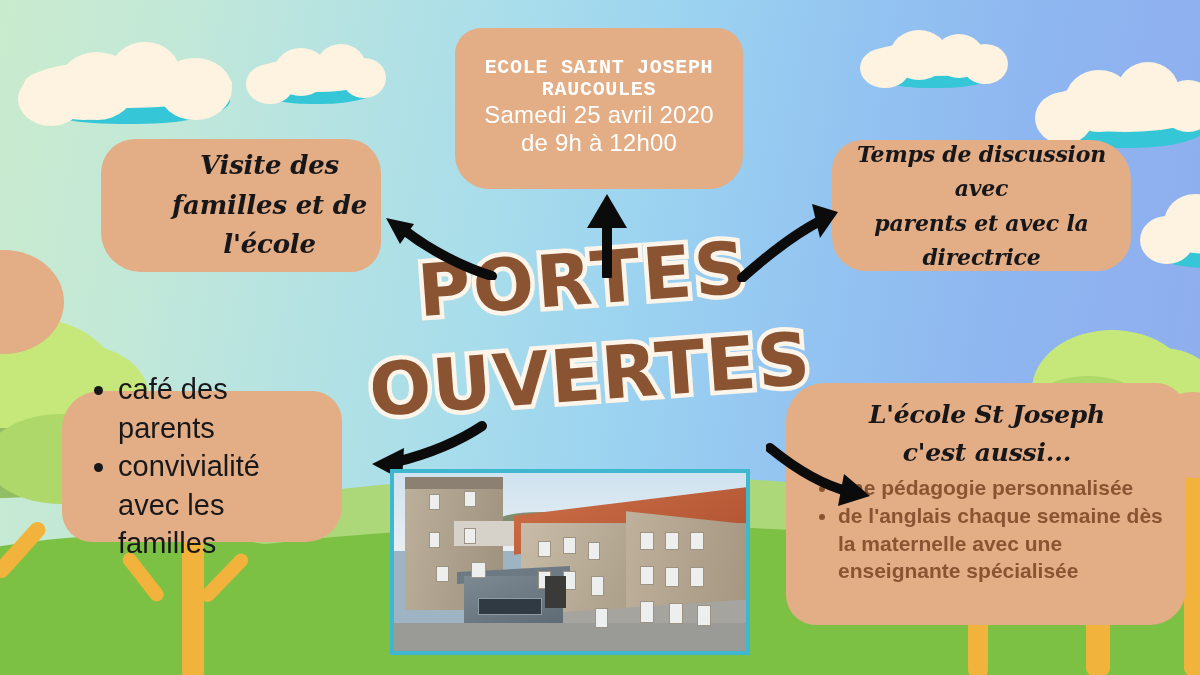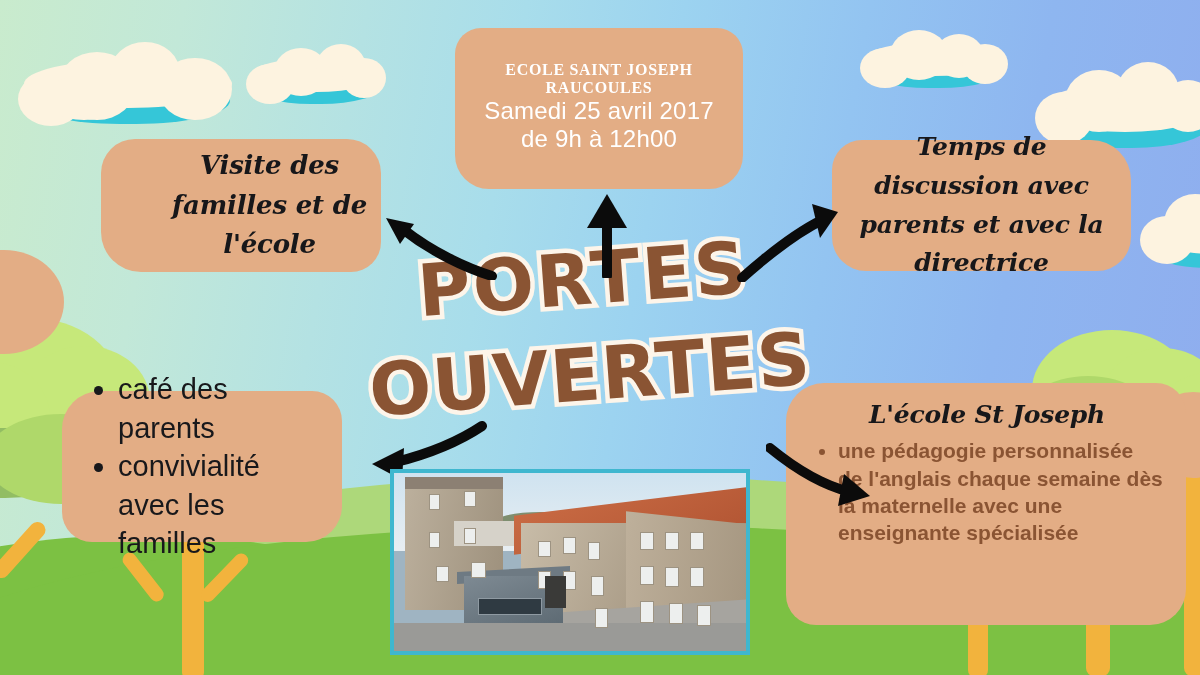--- a/index.html
+++ b/index.html
@@ -58,22 +58,22 @@
   #header-card{
     left:455px;top:28px;width:288px;height:161px;
     border-radius:26px 26px 34px 34px;
     display:flex;flex-direction:column;align-items:center;justify-content:center;
     padding:6px 10px 10px;
   }
   .hdr-line{
     color:#FFFFFF;text-align:center;line-height:1.08;
   }
   .hdr-line.fat{
-    font-weight:700;font-size:16px;letter-spacing:.7px;
-    font-family:Liberation Serif, serif;
+    font-weight:700;font-size:20px;letter-spacing:.7px;
+    font-family:Liberation Mono, monospace;
   }
   .hdr-line.thin{
     font-weight:400;font-size:24px;letter-spacing:.2px;margin-top:2px;
   }
 
   
   .script{
     font-family:"DejaVu Serif", serif;
     font-style:italic;font-weight:700;color:#17171A;
     text-align:center;letter-spacing:-0.2px;
@@ -82,21 +82,21 @@
   #card-visite{
     left:101px;top:139px;width:280px;height:133px;
     display:flex;align-items:center;justify-content:flex-end;padding:18px 14px;
   }
   #card-visite .script{font-size:26px;line-height:1.52;}
 
   #card-temps{
     left:832px;top:140px;width:299px;height:131px;
     display:flex;align-items:center;justify-content:center;padding:6px 10px;
   }
-  #card-temps .script{font-size:25px;line-height:1.55;}
+  #card-temps .script{font-size:22px;line-height:1.55;}
 
   #card-cafe{
     left:62px;top:391px;width:280px;height:151px;
     display:flex;align-items:center;justify-content:flex-start;padding:8px 14px 8px 22px;
   }
   #card-cafe ul{
     margin:0;padding-left:34px;color:#18181B;
     font-size:29px;line-height:1.33;font-weight:400;
   }
   #card-cafe li{margin:0;}
@@ -266,21 +266,21 @@
   <div class="tree" style="left:940px;top:538px;width:80px;height:140px;">
     <div class="trunk" style="left:28px;top:0px;width:20px;height:140px;"></div>
   </div>
 
   <div class="blob" style="left:-56px;top:250px;width:120px;height:104px;"></div>
   <div class="blob" style="left:1148px;top:392px;width:90px;height:86px;"></div>
 
   <div id="header-card" class="card">
     <div class="hdr-line fat">ECOLE SAINT JOSEPH</div>
     <div class="hdr-line fat">RAUCOULES</div>
-    <div class="hdr-line thin">Samedi 25 avril 2017</div>
+    <div class="hdr-line thin">Samedi 25 avril 2020</div>
     <div class="hdr-line thin">de 9h à 12h00</div>
   </div>
 
   <div id="card-visite" class="card r1">
     <div class="script">
       <div>Visite des</div>
       <div>familles et de</div>
       <div>l'école</div>
     </div>
   </div>
@@ -294,20 +294,21 @@
 
   <div id="card-cafe" class="card r3">
     <ul>
       <li>café des parents</li>
       <li>convivialité avec les familles</li>
     </ul>
   </div>
 
   <div id="card-plus" class="card r3">
     <div class="script">L'école St Joseph</div>
+    <div class="script">c'est aussi...</div>
     <ul>
       <li>une pédagogie personnalisée</li>
       <li>de l'anglais chaque semaine dès la maternelle avec une enseignante spécialisée</li>
     </ul>
   </div>
 
   <div id="title-wrap">
     <div class="title-line" id="title-line1">PORTES</div>
     <div class="title-line" id="title-line2">OUVERTES</div>
   </div>

